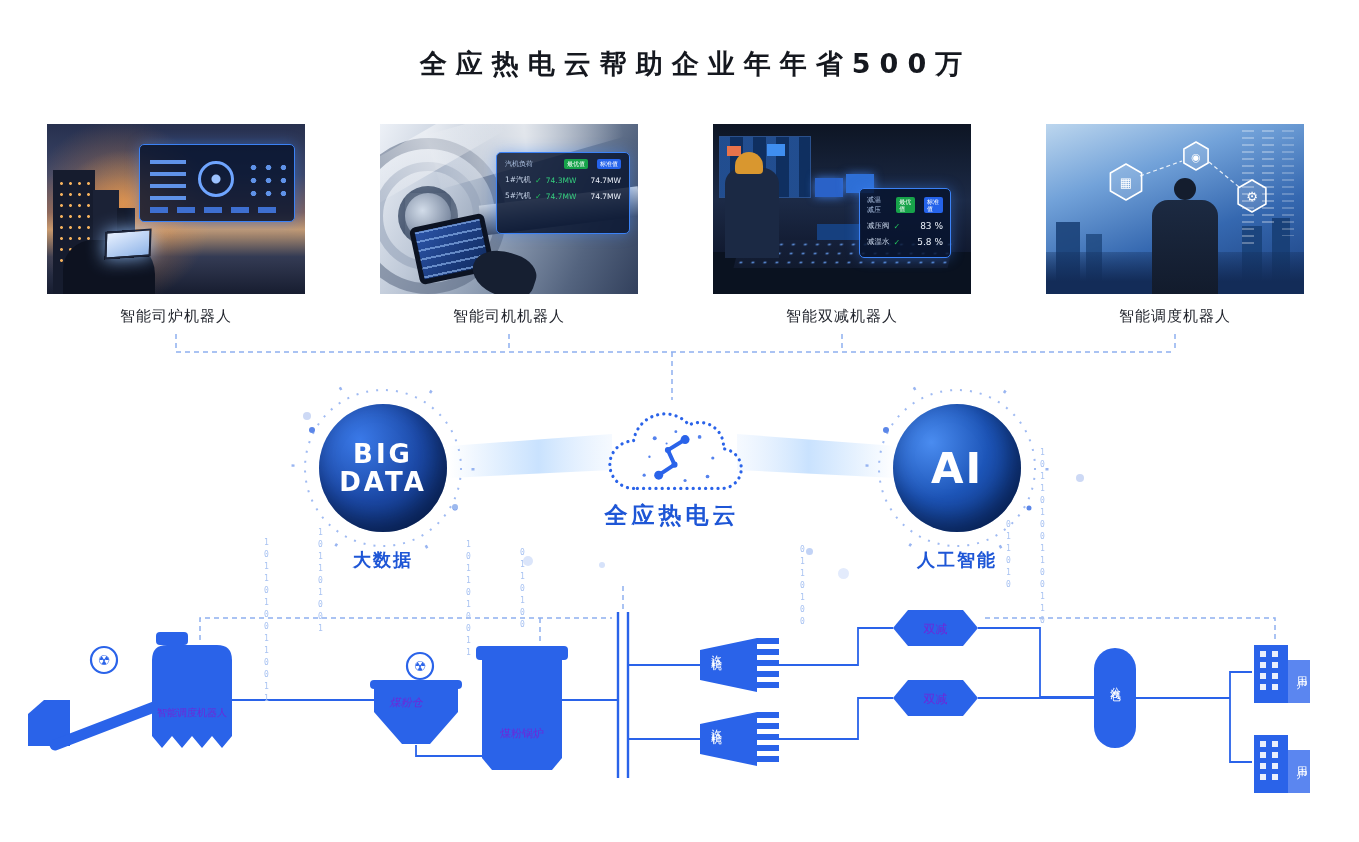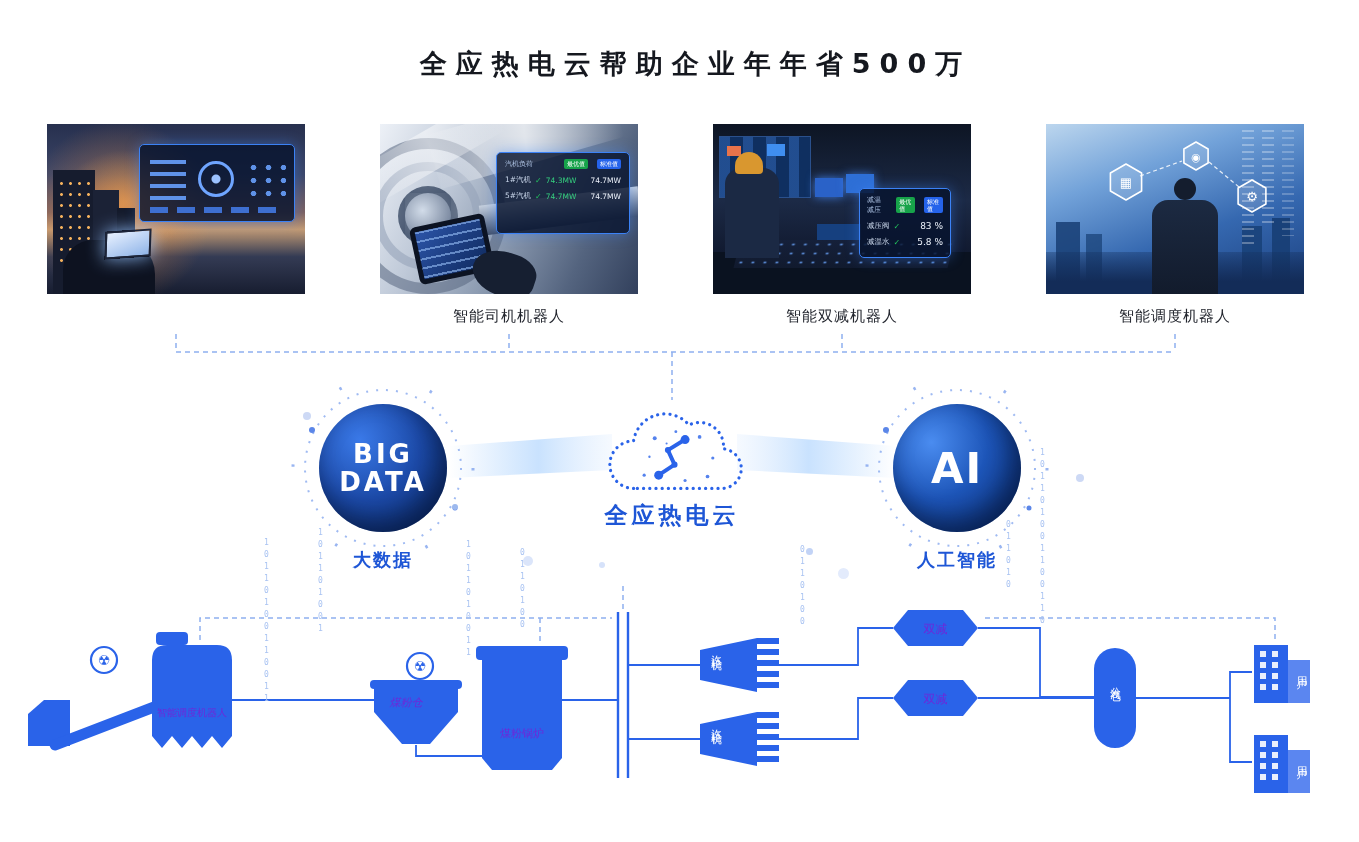--- a/index.html
+++ b/index.html
@@ -303,20 +303,21 @@
       <div class="s1-win"></div>
       <div class="s1-person"></div>
       <div class="s1-laptop"></div>
       <div class="glass-panel s1-panel">
         <div class="hmi-bars"></div>
         <div class="hmi-gauge"></div>
         <div class="hmi-grid"></div>
         <div class="hmi-row"></div>
       </div>
     </div>
+    <figcaption class="card-caption">智能司炉机器人</figcaption>
   </figure>
 
   <figure class="card" style="left:380px;">
     <div class="scene scene2">
       <div class="s2-ring1"></div>
       <div class="s2-ring2"></div>
       <div class="s2-ring3"></div>
       <div class="s2-shaft"></div>
       <div class="s2-streak1"></div>
       <div class="s2-streak2"></div>

